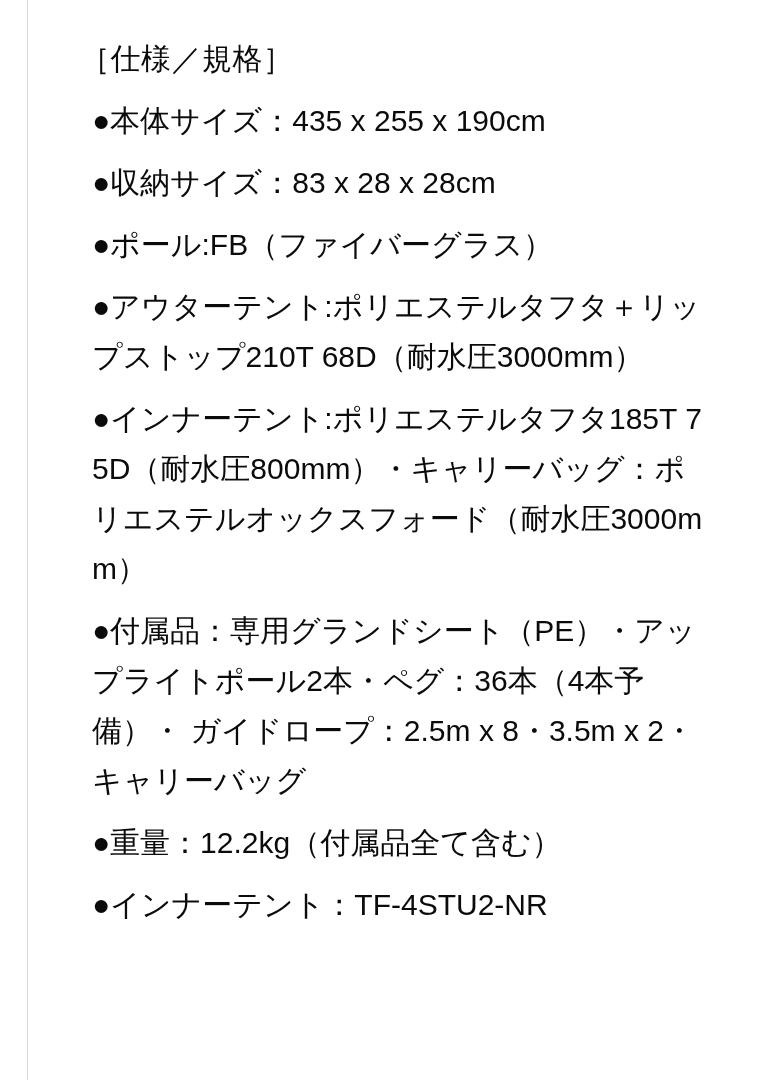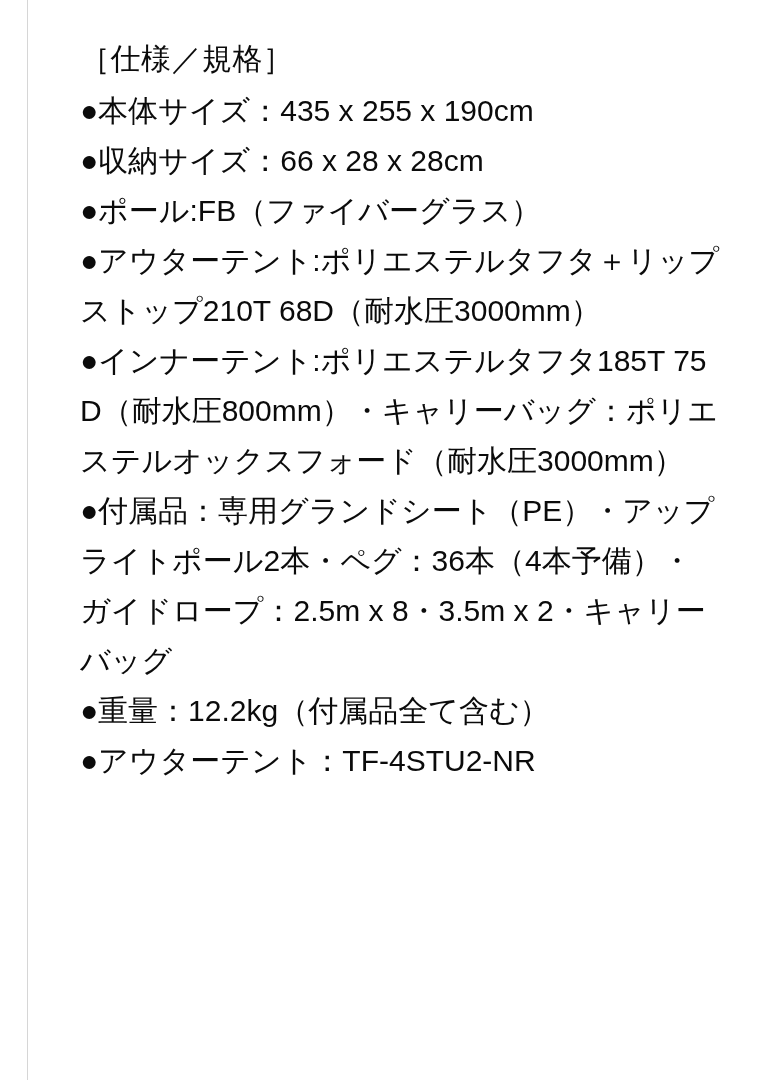--- a/index.html
+++ b/index.html
@@ -43,40 +43,40 @@
   }
   .spec-list {
     list-style: none;
     margin: 0;
     padding: 0;
   }
   .spec-item {
     font-size: 30px;
     line-height: 50px;
     letter-spacing: 0px;
-    margin: 0;
+    margin: 12px;
     padding: 0;
     text-indent: 0;
     word-break: break-all;
     overflow-wrap: anywhere;
   }
 </style>
 </head>
 <body>
 
 <div class="left-rule"></div>
 
 <div class="page">
 
   <div class="spec-heading">［仕様／規格］</div>
 
   <ul class="spec-list">
     <li class="spec-item">●本体サイズ：435 x 255 x 190cm</li>
-    <li class="spec-item">●収納サイズ：66 x 28 x 28cm</li>
+    <li class="spec-item">●収納サイズ：83 x 28 x 28cm</li>
     <li class="spec-item">●ポール:FB（ファイバーグラス）</li>
     <li class="spec-item">●アウターテント:ポリエステルタフタ＋リップストップ210T 68D（耐水圧3000mm）</li>
     <li class="spec-item">●インナーテント:ポリエステルタフタ185T 75D（耐水圧800mm）・キャリーバッグ：ポリエステルオックスフォード（耐水圧3000mm）</li>
     <li class="spec-item">●付属品：専用グランドシート（PE）・アップライトポール2本・ペグ：36本（4本予備）・ ガイドロープ：2.5m x 8・3.5m x 2・キャリーバッグ</li>
     <li class="spec-item">●重量：12.2kg（付属品全て含む）</li>
-    <li class="spec-item">●アウターテント：TF-4STU2-NR</li>
+    <li class="spec-item">●インナーテント：TF-4STU2-NR</li>
   </ul>
 
 </div>
 
 </body></html>

